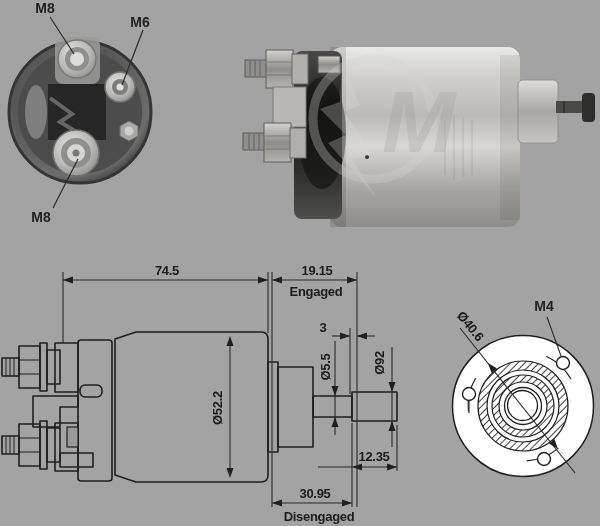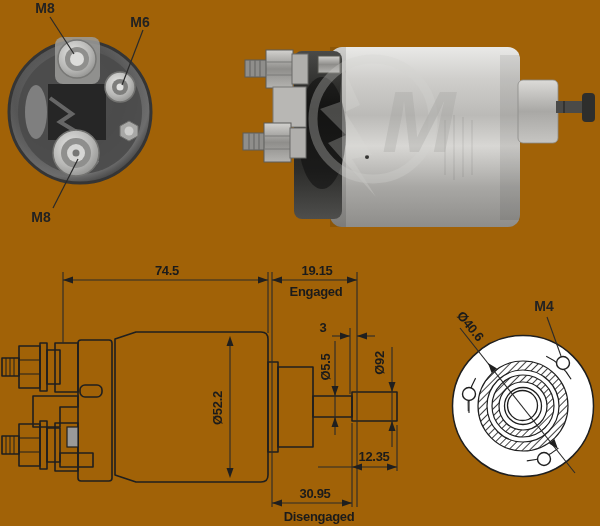--- a/index.html
+++ b/index.html
@@ -1,17 +1,17 @@
 <!DOCTYPE html>
 <html><head>
 <meta charset="utf-8">
 <style>
   html,body{margin:0;padding:0;background:#ffffff;}
   #screenshot{
-    position:relative;width:600px;height:526px;background:#a16207;overflow:hidden;
+    position:relative;width:600px;height:526px;background:#a3a3a3;overflow:hidden;
     font-family:"Liberation Sans",sans-serif;
   }
   .abs{position:absolute;}
   svg text{font-family:"Liberation Sans",sans-serif;}
   .dtxt{font-size:13px;font-weight:bold;fill:#1b1b1b;letter-spacing:-0.3px;}
   .ltxt{font-size:14px;font-weight:bold;fill:#222222;}
   .part{fill:none;stroke:#1f1f1f;stroke-width:1.6;stroke-linejoin:round;}
   .dim{fill:none;stroke:#2a2a2a;stroke-width:1.1;}
   .arr{fill:#1f1f1f;stroke:none;}
 </style>

